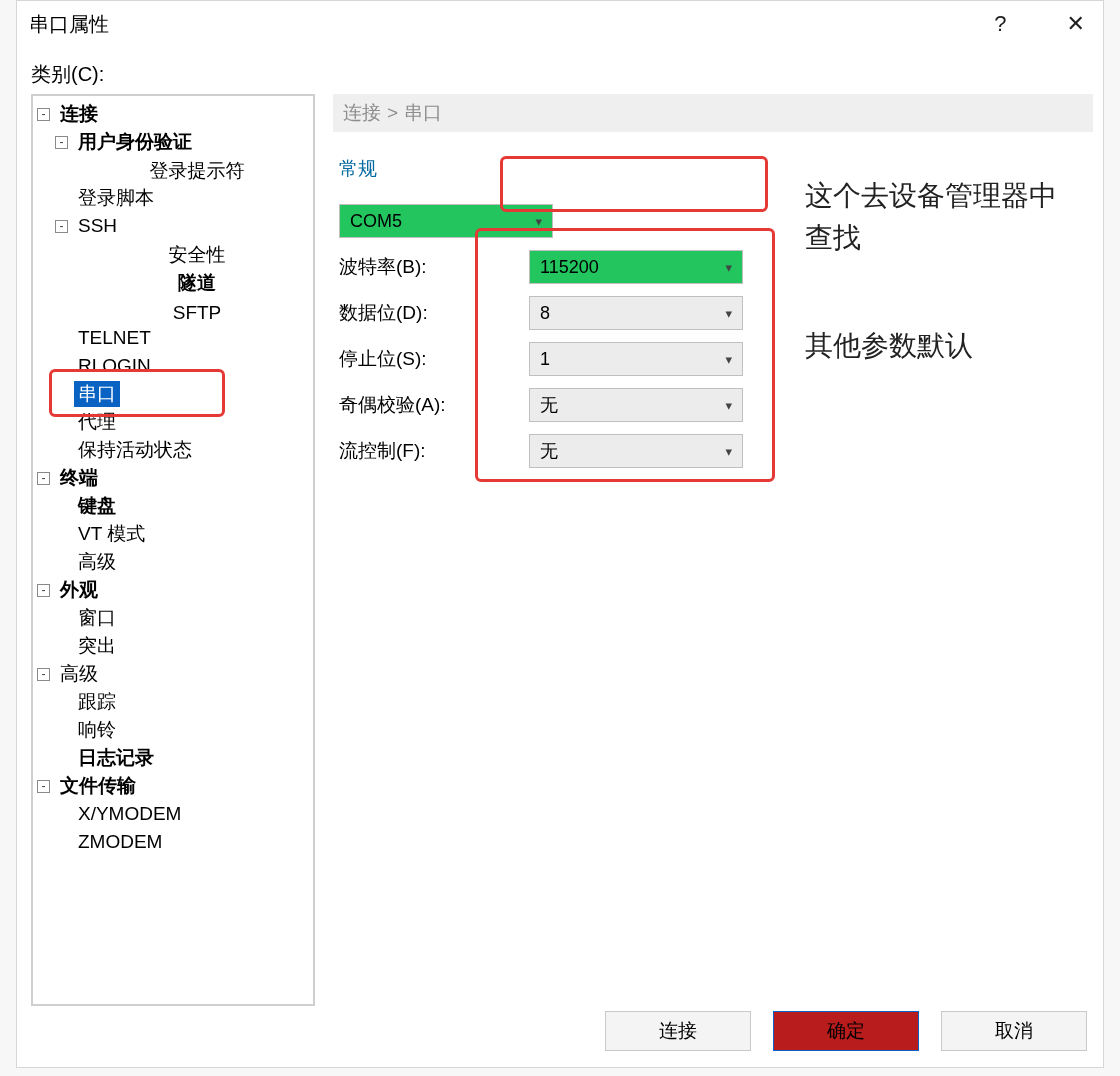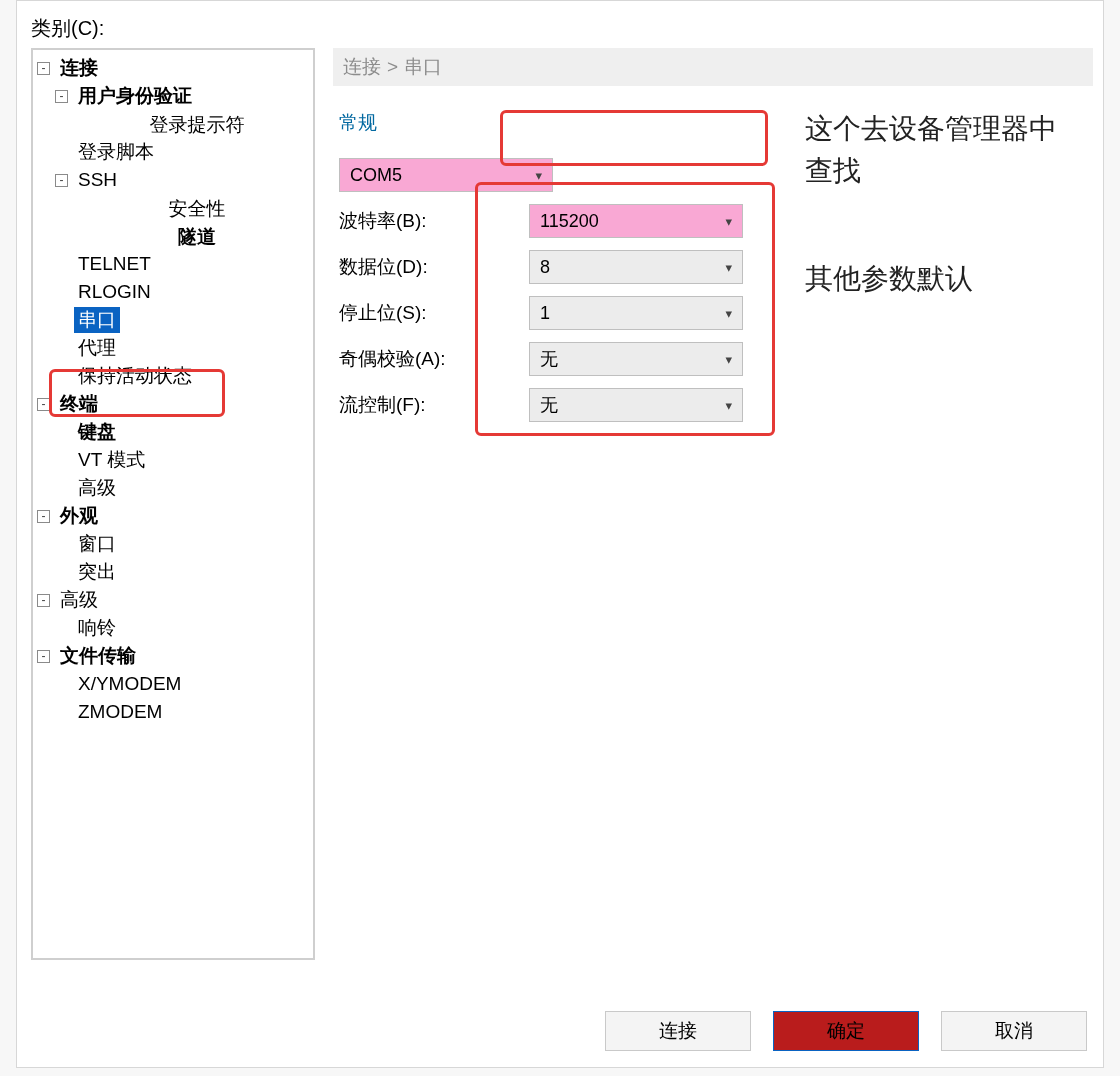--- a/index.html
+++ b/index.html
@@ -56,47 +56,54 @@
     width:760px; height:38px; background:#efefef; display:flex; align-items:center;
     padding:0 10px; color:#8c8c8c; font-size:19px;
   }
   .bc-sep { margin:0 6px; }
   .group-label { padding:24px 0 16px 6px; color:#0369a1; font-size:19px; }
   .form { padding-left:6px; }
   .form-row { display:flex; align-items:center; height:46px; }
   .form-row .flabel { width:190px; font-size:19px; }
   .combo {
     width:214px; height:34px; display:flex; align-items:center; justify-content:space-between;
-    padding:0 10px; border:1px solid #bfbfbf; background:#f9a8d4; font-size:18px;
+    padding:0 10px; border:1px solid #bfbfbf; background:#22c55e; font-size:18px;
   }
   .combo.gray { background:#ececec; }
   .chev { font-size:13px; color:#444; }
   .annot {
     position:absolute; color:#222; font-family:"Songti SC","SimSun",serif;
-    font-size:28px; line-height:1.5;
+    font-size:28px; line-height:1.5;margin-top:21px;
   }
   .annot.a1 { left:490px; top:60px; width:260px; }
   .annot.a2 { left:490px; top:210px; width:260px; }
   .footer {
     position:absolute; right:16px; bottom:16px; display:flex; gap:22px;
   }
   .btn {
     width:146px; height:40px; border:1px solid #c9c9c9; background:#f4f4f4;
     display:flex; align-items:center; justify-content:center; font-size:19px;
   }
   .btn.primary { border:1.5px solid #0a63c2; background:#b91c1c; }
   .hl-port { left:185px; top:62px; width:268px; height:56px; }
   .hl-params { left:160px; top:134px; width:300px; height:254px; }
   .hl-tree-sel { left:32px; top:368px; width:176px; height:48px; }
 </style>
 </head>
 <body>
 
 <div class="dialog">
 
+  <div class="titlebar">
+    <div class="title">串口属性</div>
+    <div class="controls">
+      <div class="help">?</div>
+      <div class="close">✕</div>
+    </div>
+  </div>
 
   <div class="section-label">类别(C):</div>
 
   <div class="body-row">
     <div class="tree-wrap">
       <div class="tree">
           <ul id="tree-root">
             <li class="l0">
               <div class="node">
                 <span class="expander">-</span>
@@ -132,20 +139,26 @@
                 <span class="expander leaf"></span>
                 <span class="label">安全性</span>
               </div>
             </li>
             <li class="l2">
               <div class="node">
                 <span class="expander leaf"></span>
                 <span class="label bold">隧道</span>
               </div>
             </li>
+            <li class="l2">
+              <div class="node">
+                <span class="expander leaf"></span>
+                <span class="label">SFTP</span>
+              </div>
+            </li>
             <li class="l1">
               <div class="node">
                 <span class="expander leaf"></span>
                 <span class="label">TELNET</span>
               </div>
             </li>
             <li class="l1">
               <div class="node">
                 <span class="expander leaf"></span>
                 <span class="label">RLOGIN</span>
@@ -213,21 +226,33 @@
             </li>
             <li class="l0">
               <div class="node">
                 <span class="expander">-</span>
                 <span class="label">高级</span>
               </div>
             </li>
             <li class="l1">
               <div class="node">
                 <span class="expander leaf"></span>
+                <span class="label">跟踪</span>
+              </div>
+            </li>
+            <li class="l1">
+              <div class="node">
+                <span class="expander leaf"></span>
                 <span class="label">响铃</span>
+              </div>
+            </li>
+            <li class="l1">
+              <div class="node">
+                <span class="expander leaf"></span>
+                <span class="label bold">日志记录</span>
               </div>
             </li>
             <li class="l0">
               <div class="node">
                 <span class="expander">-</span>
                 <span class="label bold">文件传输</span>
               </div>
             </li>
             <li class="l1">
               <div class="node">

